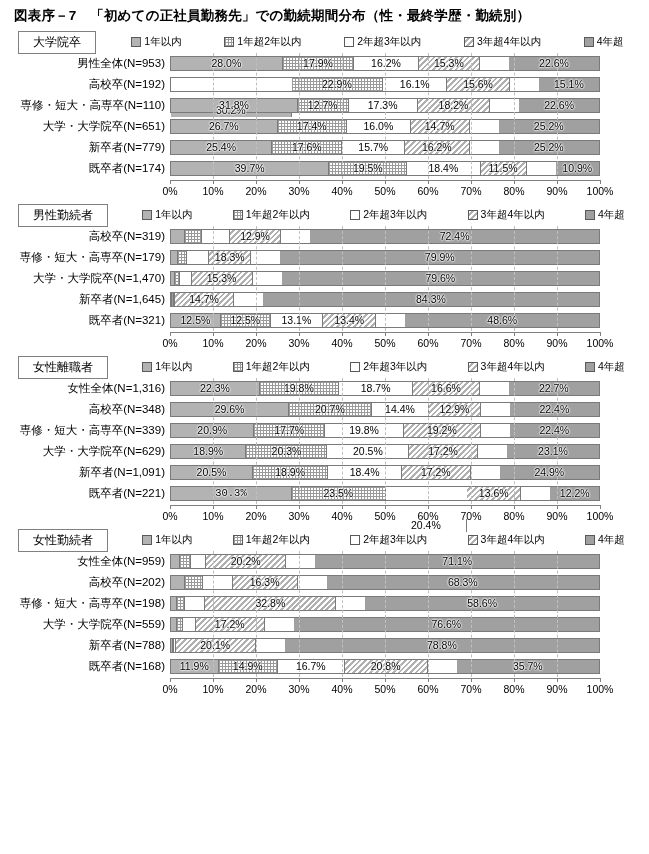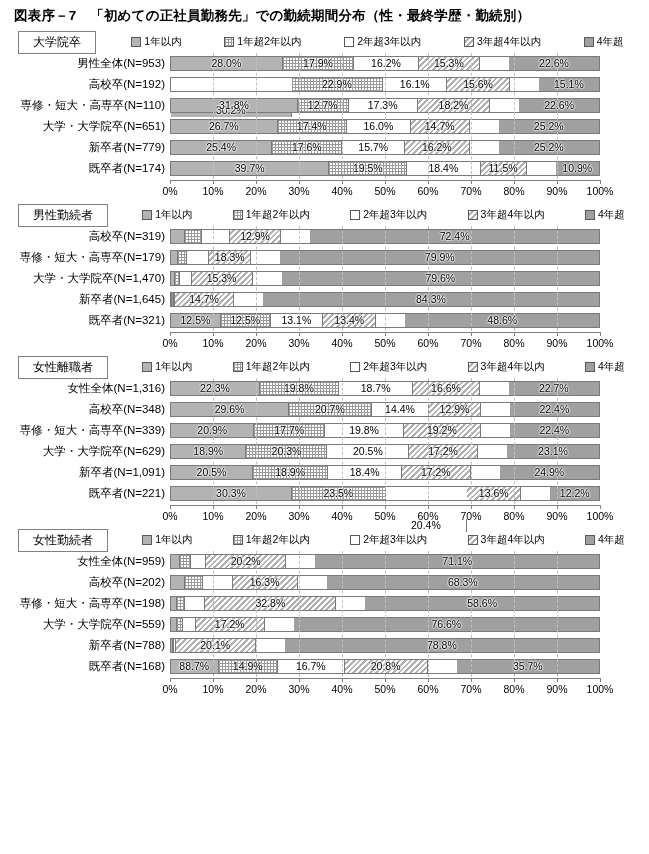--- a/index.html
+++ b/index.html
@@ -661,21 +661,21 @@
                 <span class="seg-val">17.2%</span>
               </div>
               <div class="seg f5" style="width: 24.9%;">
                 <span class="seg-val">24.9%</span>
               </div>
             </div>
           </div>
           <div class="row">
             <div class="cat-label">既卒者(N=221)</div>
             <div class="bar-wrap">
-              <div class="seg f1" style="width: 30.3%;">
+              <div class="seg f1" style="width: 30.3%; font-family: Liberation Mono, monospace;">
                 <span class="seg-val">30.3%</span>
               </div>
               <div class="seg f2" style="width: 23.5%;">
                 <span class="seg-val">23.5%</span>
               </div>
               <div class="seg f3" style="width: 20.4%; margin-top: 32px;">
                 <span class="seg-val">20.4%</span>
               </div>
               <div class="seg f4" style="width: 13.6%;">
                 <span class="seg-val">13.6%</span>
@@ -822,21 +822,21 @@
               </div>
               <div class="seg f5" style="width: 78.8%;">
                 <span class="seg-val">78.8%</span>
               </div>
             </div>
           </div>
           <div class="row">
             <div class="cat-label">既卒者(N=168)</div>
             <div class="bar-wrap">
               <div class="seg f1" style="width: 11.9%;">
-                <span class="seg-val">88.7%</span>
+                <span class="seg-val">11.9%</span>
               </div>
               <div class="seg f2" style="width: 14.9%;">
                 <span class="seg-val">14.9%</span>
               </div>
               <div class="seg f3" style="width: 16.7%;">
                 <span class="seg-val">16.7%</span>
               </div>
               <div class="seg f4" style="width: 20.8%;">
                 <span class="seg-val">20.8%</span>
               </div>

